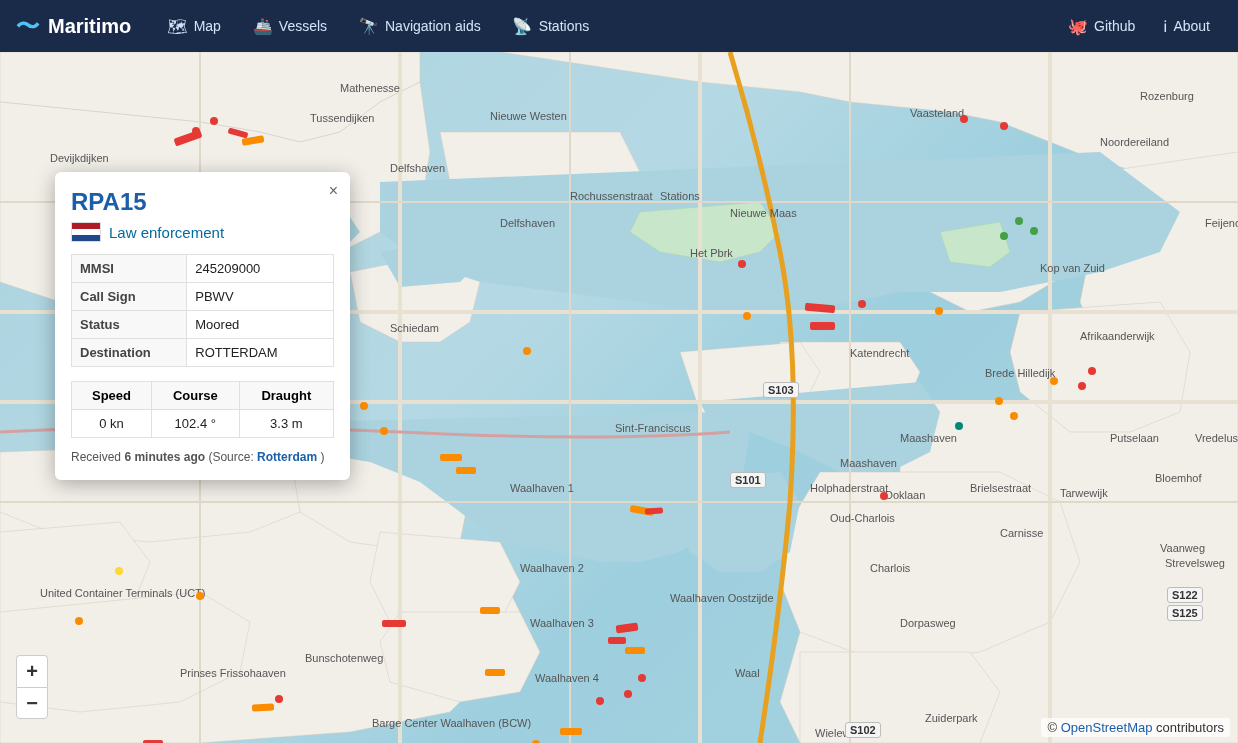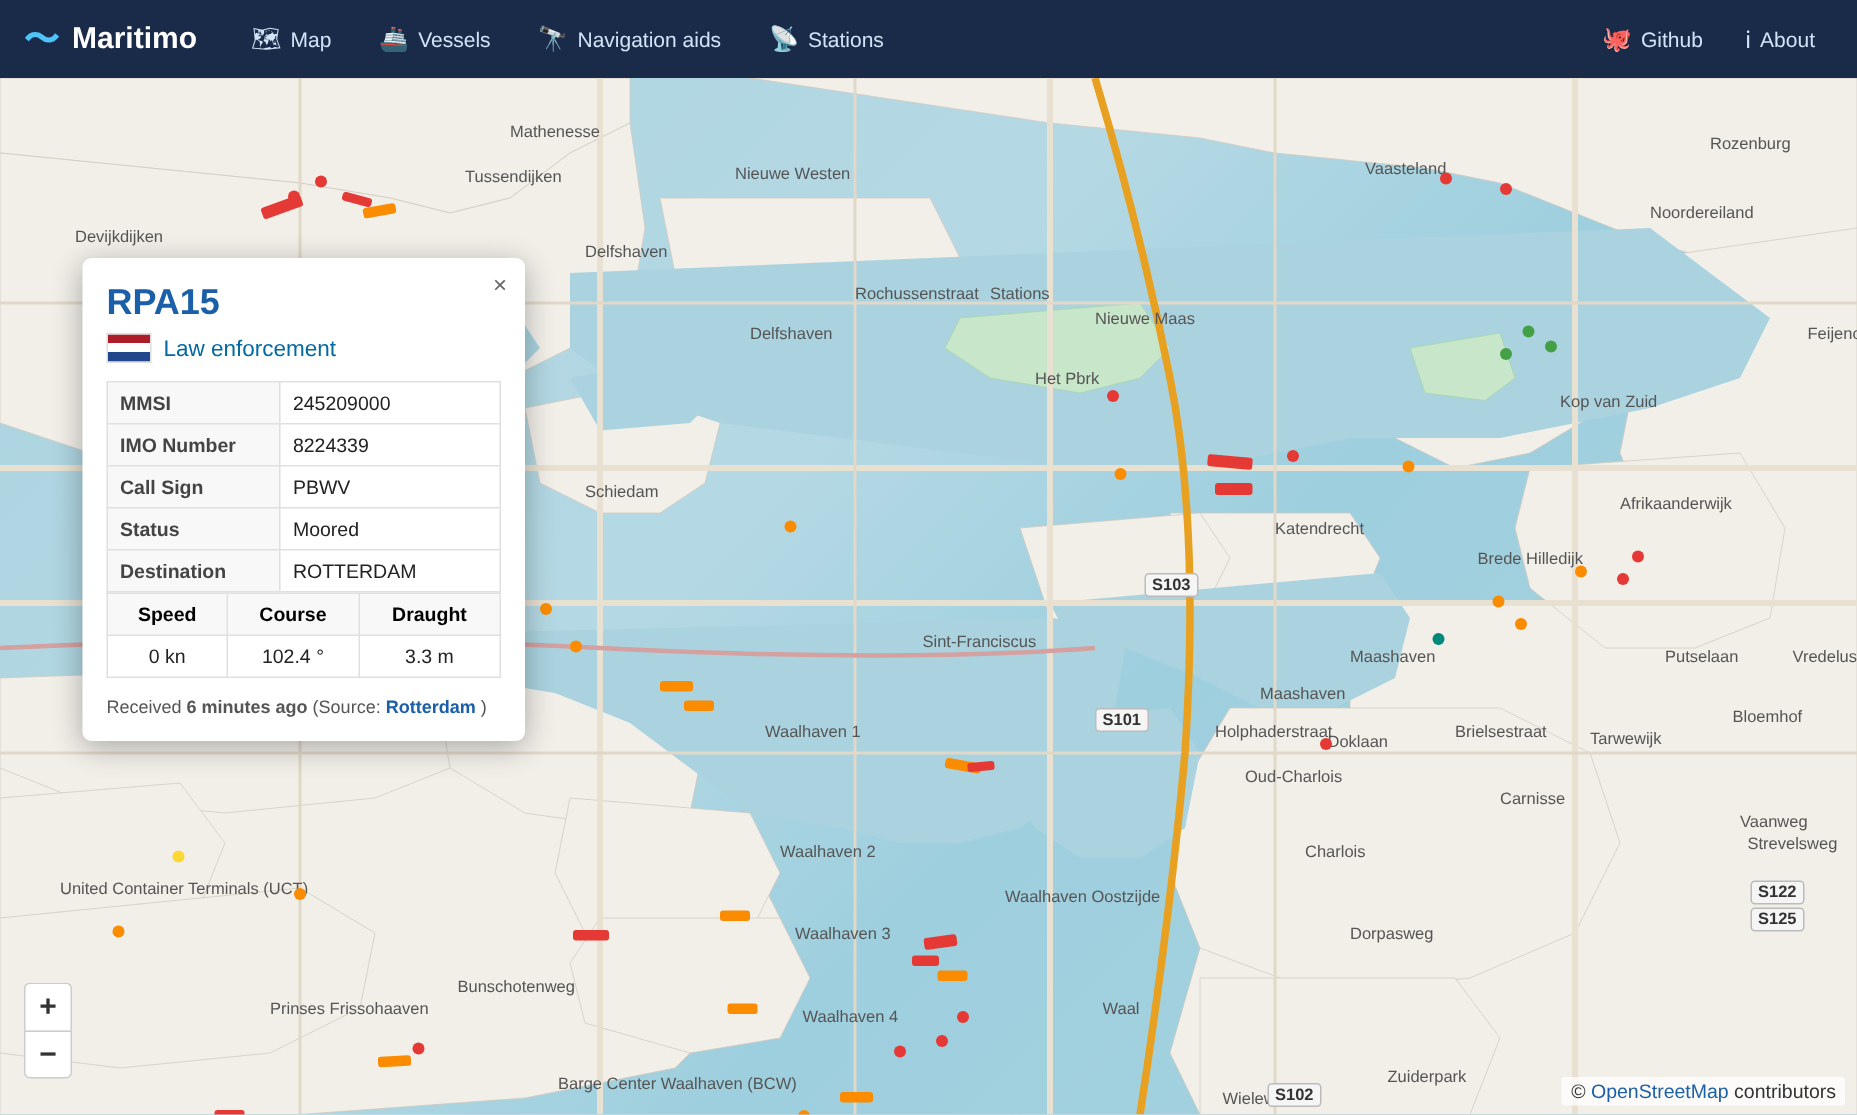--- a/index.html
+++ b/index.html
@@ -52,21 +52,21 @@
     .popup-subtitle {
       display: flex; align-items: center; gap: 8px; margin-bottom: 12px;
     }
     .flag-nl {
       width: 30px; height: 20px; display: inline-block;
       background: linear-gradient(to bottom, #AE1C28 33.3%, white 33.3% 66.6%, #21468B 66.6%);
       border: 1px solid #ddd;
     }
     .popup-type { font-size: 15px; color: #0369a1; }
 
-    .info-table { width: 100%; border-collapse: collapse; margin-bottom: 0; }
+    .info-table { width: 100%; border-collapse: collapse; margin-bottom: 14px; }
     .info-table td {
       padding: 6px 8px; font-size: 13px; border: 1px solid #e0e0e0;
     }
     .info-table td:first-child { font-weight: bold; color: #444; background: #f8f8f8; width: 44%; }
     .info-table td:last-child { color: #222; }
 
     .stats-table { width: 100%; border-collapse: collapse; margin-bottom: 12px; }
     .stats-table th {
       padding: 6px 10px; font-size: 13px; border: 1px solid #e0e0e0;
       background: #f8f8f8; font-weight: bold; text-align: center;
@@ -378,24 +378,20 @@
       <span class="popup-type">Law enforcement</span>
     </div>
 
     <table class="info-table">
       <tbody id="info-tbody">
           <tr>
             <td>MMSI</td>
             <td>245209000</td>
           </tr>
           <tr>
-            <td>IMO Number</td>
-            <td>8224339</td>
-          </tr>
-          <tr>
             <td>Call Sign</td>
             <td>PBWV</td>
           </tr>
           <tr>
             <td>Status</td>
             <td>Moored</td>
           </tr>
           <tr>
             <td>Destination</td>
             <td>ROTTERDAM</td>

